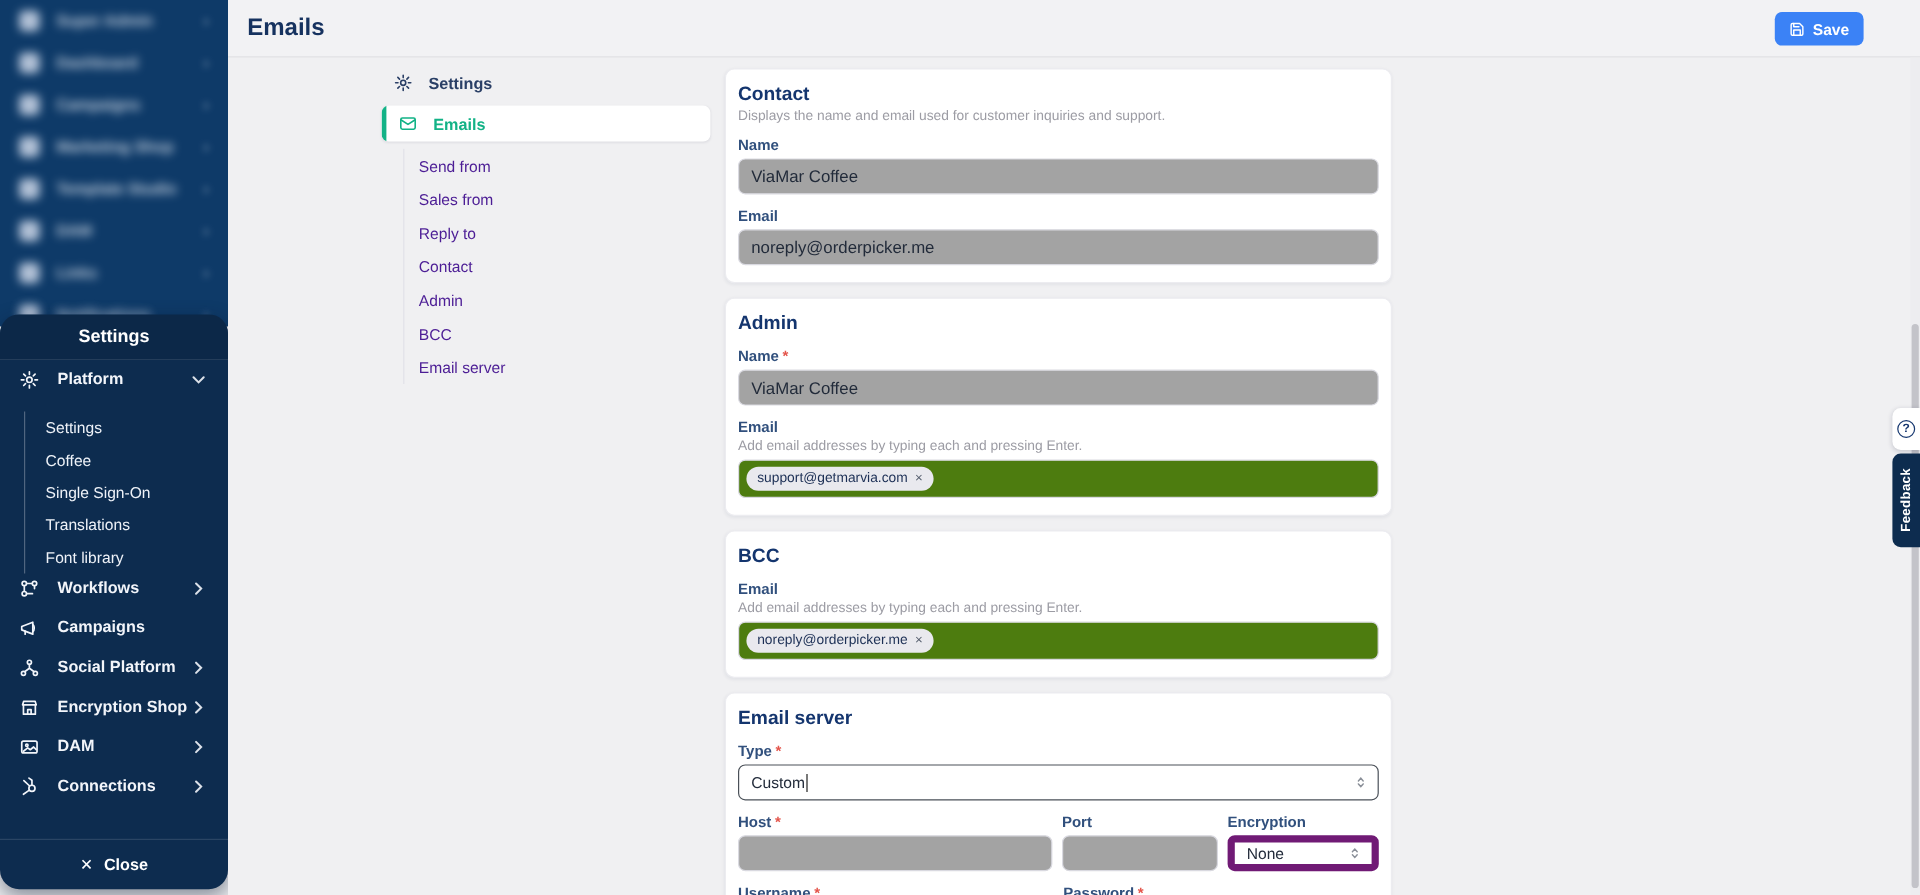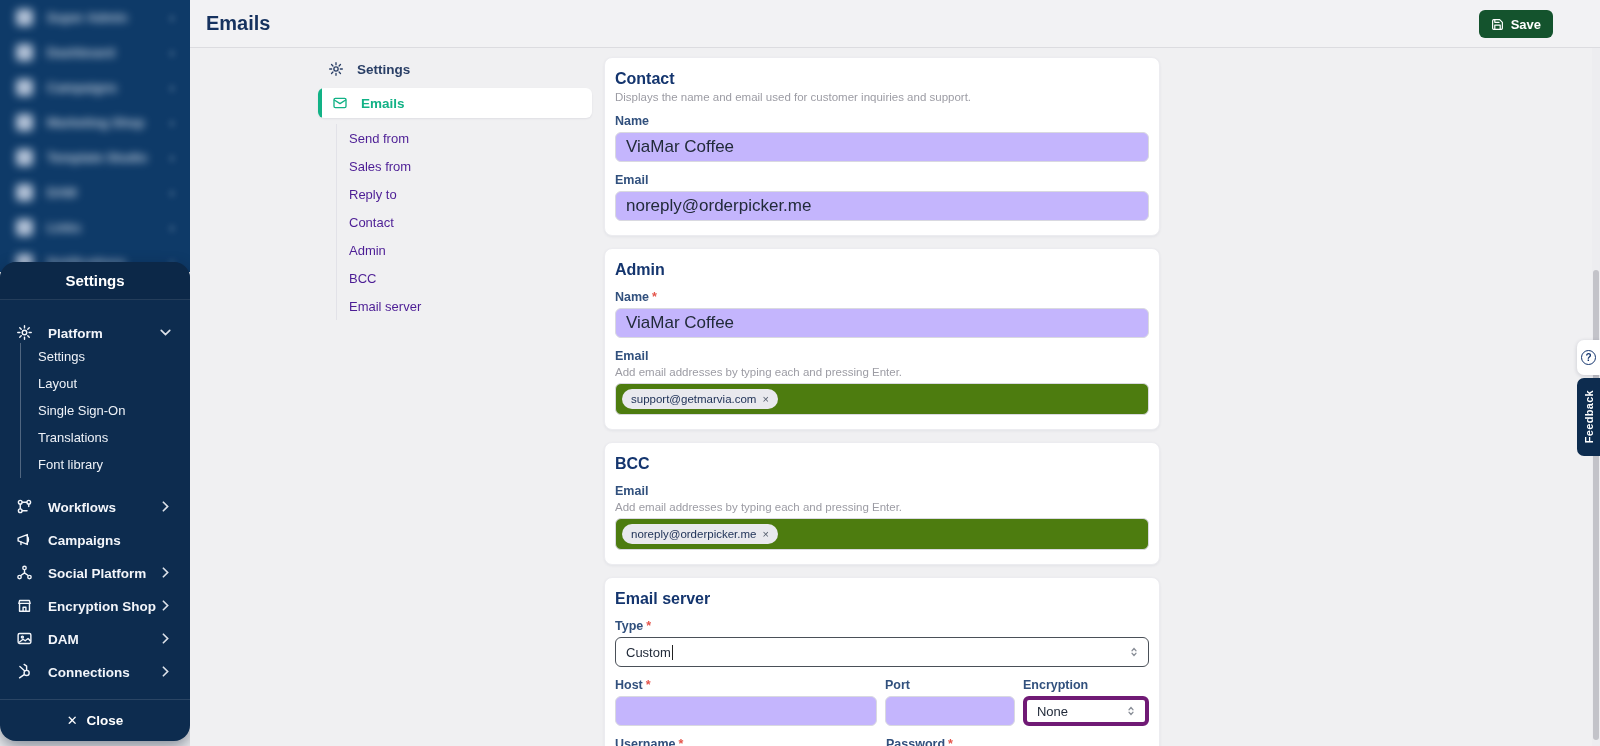--- a/index.html
+++ b/index.html
@@ -20,42 +20,42 @@
   .blur-label { margin-left:14px; font-size:13px; font-weight:600; filter:blur(4px); opacity:.8; }
   .blur-chevron { margin-left:auto; font-size:13px; filter:blur(3px); opacity:.7; }
 
   .settings-panel { position:absolute; left:0; top:262px; width:190px; bottom:5px;
     background:#0d2c4f; border-radius:16px; box-shadow:0 6px 16px rgba(5,20,45,.45);
     display:flex; flex-direction:column; overflow:hidden; }
   .panel-title { height:38px; display:flex; align-items:center; justify-content:center;
     color:#fff; font-size:15px; font-weight:700; background:#0c2848;
     border-bottom:1px solid rgba(255,255,255,.10); border-radius:16px 16px 0 0; }
   .panel-body { flex:1; padding:8px 0 0 0; }
-  .p-item { display:flex; align-items:flex-end; height:33px; padding:0 16px; color:#f2f5fa;
+  .p-item { display:flex; align-items:flex-start; height:33px; padding:0 16px; color:#f2f5fa;
     font-size:13.5px; font-weight:600; cursor:pointer; }
   .p-item svg { width:17px; height:17px; flex:0 0 auto; }
   .p-item .lbl { margin-left:15px; }
   .p-item .chev { margin-left:auto; opacity:.9; display:flex; }
   .p-children { margin:2px 0 4px 20px; border-left:1px solid rgba(255,255,255,.28);
     padding-left:17px; }
   .p-child { height:27px; display:flex; align-items:center; color:#eef2f8;
     font-size:13px; font-weight:500; cursor:pointer; }
   .panel-close { border-top:1px solid rgba(255,255,255,.12); height:42px;
     display:flex; align-items:center; justify-content:center; gap:9px;
     color:#fff; font-size:13.5px; font-weight:700; cursor:pointer; }
   .x-glyph { font-size:13px; font-weight:700; }
   .chev-svg { width:13px; height:13px; }
 
   
   #main { position:absolute; left:190px; top:0; right:0; bottom:0; }
   #topbar { position:absolute; left:0; right:0; top:0; height:48px; background:#f2f2f4;
     border-bottom:1px solid #dcdce0; display:flex; align-items:center; }
   .page-title { font-size:20px; font-weight:800; color:#16325f; margin-left:16px; }
   .save-btn { position:absolute; right:47px; top:10px; height:28px; padding:0 12px;
-    background:#14532d; color:#fff; border:none; border-radius:6px; font-size:13px;
+    background:#3b82f6; color:#fff; border:none; border-radius:6px; font-size:13px;
     font-weight:700; display:flex; align-items:center; gap:7px; cursor:pointer;
     font-family:inherit; }
   .save-btn svg { width:13px; height:13px; }
 
   #content { position:absolute; left:0; right:0; top:48px; bottom:0; background:#f0f0f2; }
 
   
   .subnav { position:absolute; left:128px; top:8px; width:274px; }
   .sn-settings { display:flex; align-items:center; gap:13px; height:26px; padding:0 10px;
     color:#2a3f66; font-size:13.5px; font-weight:600; cursor:pointer; margin-bottom:6px; }
@@ -74,28 +74,28 @@
   
   .cards { position:absolute; left:414px; top:9px; width:556px; }
   .card { background:#fff; border:1px solid #ececf0; border-radius:8px;
     box-shadow:0 1px 3px rgba(20,30,60,.06); padding:12px 10px 14px 10px; margin-bottom:12px; }
   .card-title { font-size:16px; font-weight:800; color:#14356e; }
   .card-desc { font-size:11.5px; color:#9c9ca4; margin-top:3px; }
   .f-label { font-size:12.5px; font-weight:600; color:#31507d; margin:11px 0 4px 0; }
   .req { color:#e4554b; margin-left:3px; }
   .helper { font-size:11.5px; color:#9c9ca4; margin:-1px 0 5px 0; }
   .t-input { width:100%; height:30px; border:1px solid #d9d9e0; border-radius:6px;
-    background:#c4b5fd; font-family:inherit; font-size:17px; color:#222b3a;
+    background:#a3a3a3; font-family:inherit; font-size:14px; color:#222b3a;
     padding:0 10px; outline:none; }
   .chip-box { width:100%; min-height:32px; border:1px solid #d9d9e0; border-radius:6px;
     background:#4d7c0f; display:flex; align-items:center; padding:0 6px; }
   .chip { background:#e9e9ee; border-radius:10px; padding:4px 9px; font-size:11.5px;
     color:#1c2f55; display:inline-flex; align-items:center; gap:6px; }
   .chip-x { color:#525b6b; font-size:11px; cursor:pointer; }
-  .select { height:30px; border:4px solid #701a75; border-radius:6px; background:#fff;
+  .select { height:30px; border:6px solid #701a75; border-radius:6px; background:#fff;
     display:flex; align-items:center; padding:0 8px 0 10px; font-size:13px; color:#222b3a;
     cursor:pointer; }
   .select .stepper { margin-left:auto; color:#8a8f98; display:flex; }
   .stepper svg { width:12px; height:12px; }
   .select.focused { border:1.5px solid #4a5058; }
   .caret-bar { display:inline-block; width:1px; height:15px; background:#222; margin-left:1px; }
   .row { display:flex; gap:8px; }
   .col-host { width:266px; } .col-port { width:132px; } .col-enc { width:128px; }
   .col-half { width:266px; }
   .pw-wrap { position:relative; width:266px; }
@@ -176,21 +176,21 @@
             </svg>
           <span class="lbl">Platform</span>
           <span class="chev">
               <svg class="chev-svg" viewBox="0 0 24 24" fill="none" stroke="currentColor" stroke-width="2.4" stroke-linecap="round">
                 <path d="M6 9l6 6 6-6"></path>
               </svg>
             </span>
         </div>
         <div class="p-children">
           <div class="p-child">Settings</div>
-          <div class="p-child">Layout</div>
+          <div class="p-child">Coffee</div>
           <div class="p-child">Single Sign-On</div>
           <div class="p-child">Translations</div>
           <div class="p-child">Font library</div>
         </div>
 
         <div class="p-item">
           <svg viewBox="0 0 24 24" fill="none" stroke="currentColor" stroke-width="2" stroke-linecap="round">
               <circle cx="6" cy="6" r="2.6"></circle>
               <circle cx="18" cy="6" r="2.6"></circle>
               <circle cx="6" cy="18" r="2.6"></circle>

